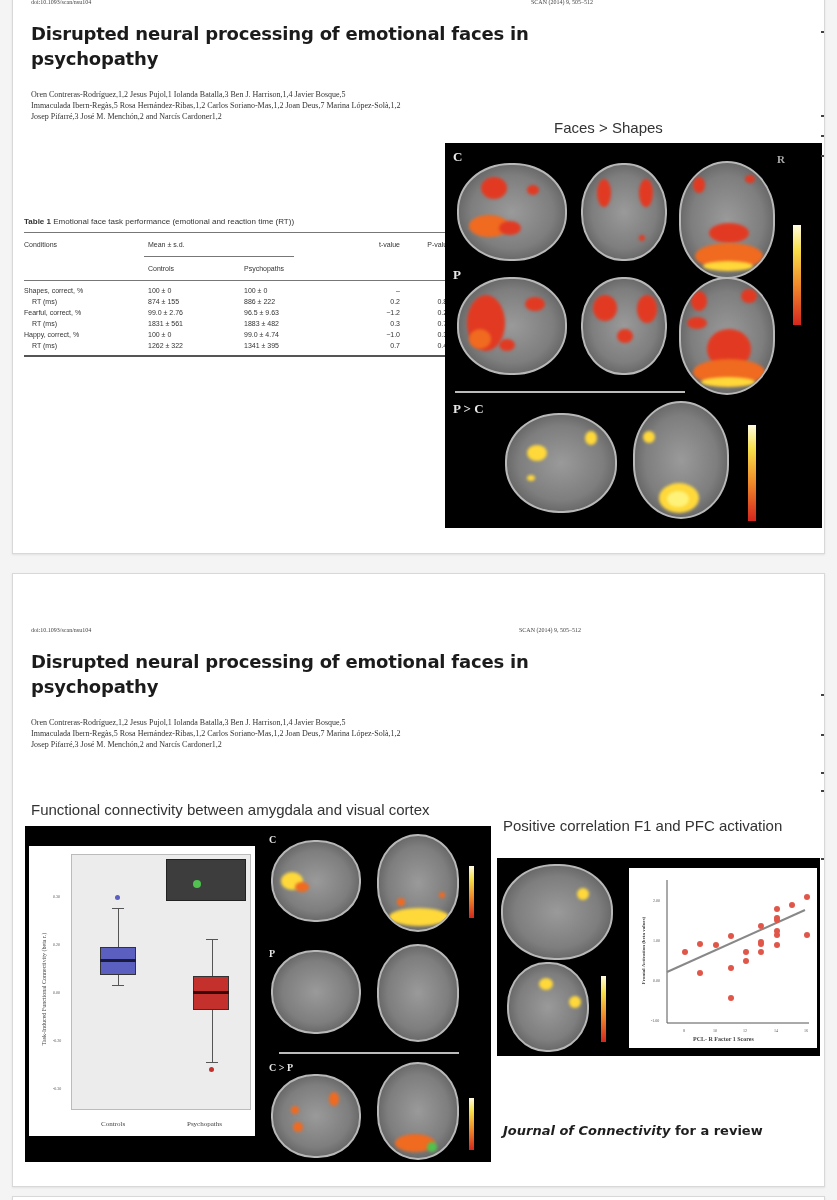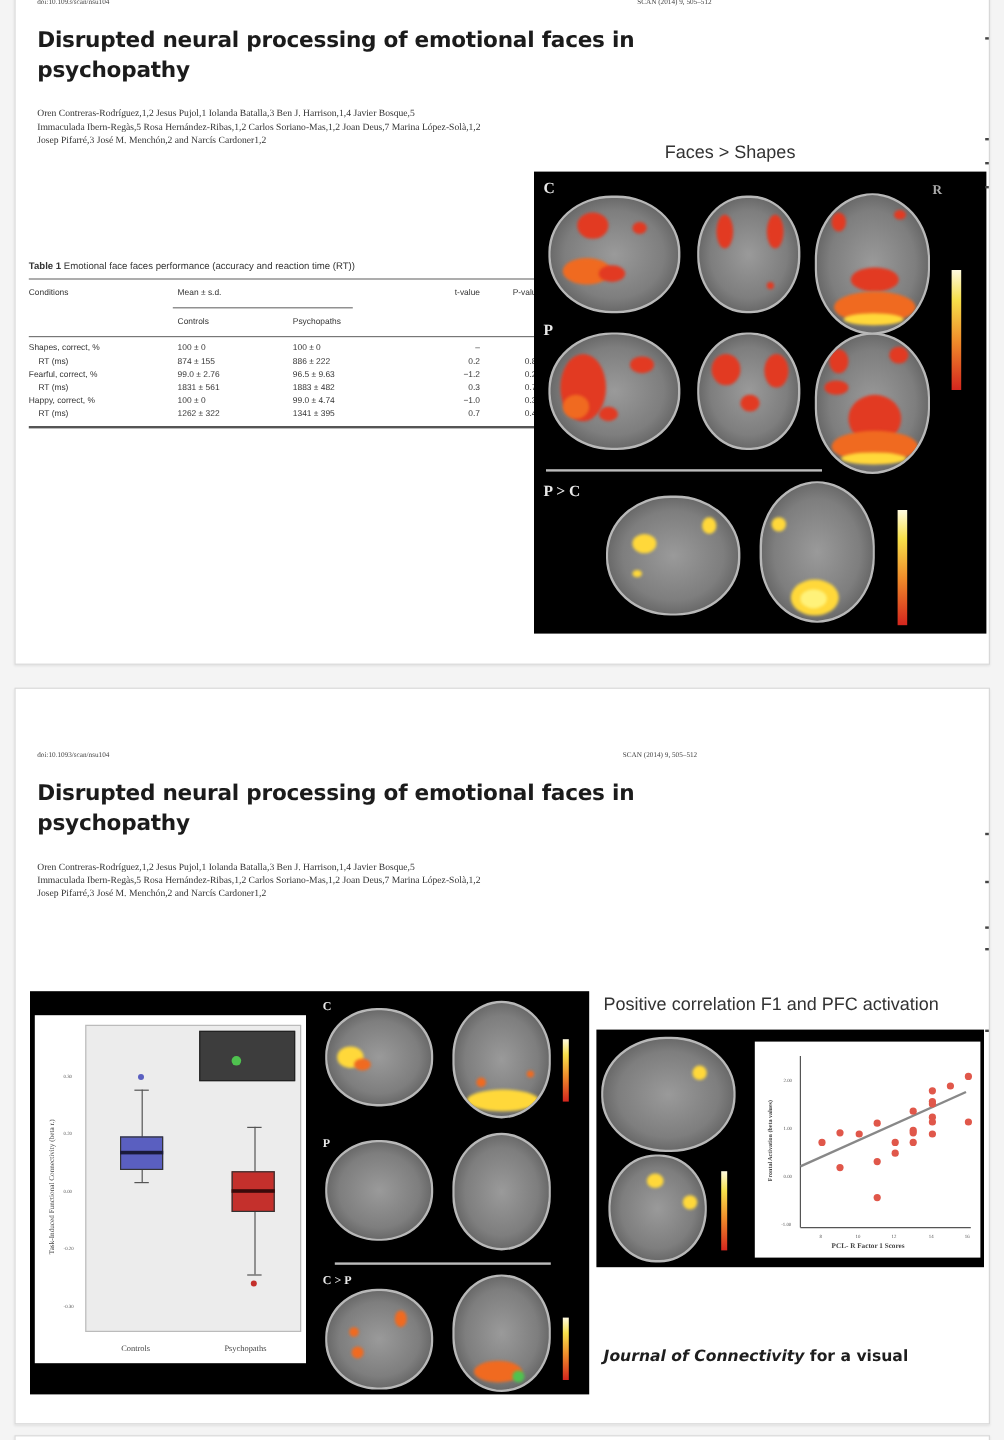--- a/index.html
+++ b/index.html
@@ -63,21 +63,21 @@
   <div class="authors" style="left:18px; top:94px;">
     <div>Oren Contreras-Rodríguez,1,2 Jesus Pujol,1 Iolanda Batalla,3 Ben J. Harrison,1,4 Javier Bosque,5</div>
     <div>Immaculada Ibern-Regàs,5 Rosa Hernández-Ribas,1,2 Carlos Soriano-Mas,1,2 Joan Deus,7 Marina López-Solà,1,2</div>
     <div>Josep Pifarré,3 José M. Menchón,2 and Narcís Cardoner1,2</div>
   </div>
   <div class="caption" style="left:541px; top:124px;">Faces &gt; Shapes</div>
 
   <div class="tbl">
     <div class="tbl-title">
       <b>Table 1</b>
-      <span>Emotional face faces performance (accuracy and reaction time (RT))</span>
+      <span>Emotional face task performance (emotional and reaction time (RT))</span>
     </div>
     <div class="rule thin"></div>
     <div class="tbl-grid" style="margin-top:6px;">
       <div class="c1">Conditions</div>
       <div class="c2">Mean ± s.d.</div>
       <div class="c3"></div>
       <div class="c4">t-value</div>
       <div class="c5">P-value</div>
     </div>
     <div style="margin-left:120px; width:150px; border-top:1px solid #777; margin-top:6px;"></div>
@@ -196,21 +196,22 @@
 
 <div class="slide" id="slide2">
   <div class="doi" style="left:18px; top:53px;">doi:10.1093/scan/nsu104</div>
   <div class="journal-ref" style="left:506px; top:53px;">SCAN (2014) 9, 505–512</div>
   <div class="paper-title" style="left:18px; top:75px;">Disrupted neural processing of emotional faces in psychopathy</div>
   <div class="authors" style="left:18px; top:143px;">
     <div>Oren Contreras-Rodríguez,1,2 Jesus Pujol,1 Iolanda Batalla,3 Ben J. Harrison,1,4 Javier Bosque,5</div>
     <div>Immaculada Ibern-Regàs,5 Rosa Hernández-Ribas,1,2 Carlos Soriano-Mas,1,2 Joan Deus,7 Marina López-Solà,1,2</div>
     <div>Josep Pifarré,3 José M. Menchón,2 and Narcís Cardoner1,2</div>
   </div>
-  <div class="caption" style="left:490px; top:255px;text-align:center;">Positive correlation F1 and PFC activation</div>
+  <div class="caption" style="left:18px; top:227px;">Functional connectivity between amygdala and visual cortex</div>
+  <div class="caption" style="left:490px; top:243px;text-align:center;">Positive correlation F1 and PFC activation</div>
 
   <div class="black-panel" style="left:12px; top:252px; width:466px; height:336px;">
 
     <div class="bp-frame" style="left:4px; top:20px; width:226px; height:290px;">
       <div class="axis-lab" style="left:-70px; top:140px; transform:rotate(-90deg); width:170px; text-align:center; font-size:6px;">Task-Induced Functional Connectivity (beta r.)</div>
       <div class="bp-plot" style="left:42px; top:8px; width:180px; height:256px;">
         <div style="position:absolute; right:4px; top:4px; width:80px; height:42px; background:#3d3d3d; border:1px solid #222;">
           <div style="position:absolute; left:26px; top:20px; width:8px; height:8px; border-radius:50%; background:#4fc24f;"></div>
         </div>
 
@@ -313,21 +314,21 @@
       <div class="tick-lab" style="left:84px; top:160px;">10</div>
       <div class="tick-lab" style="left:114px; top:160px;">12</div>
       <div class="tick-lab" style="left:145px; top:160px;">14</div>
       <div class="tick-lab" style="left:175px; top:160px;">16</div>
       <div class="axis-lab" style="left:64px; top:168px; font-weight:bold; font-size:6px;">PCL- R Factor 1 Scores</div>
       <div class="axis-lab" style="left:-36px; top:80px; transform:rotate(-90deg); width:100px; text-align:center; font-size:5px; font-weight:bold;">Frontal Activation (beta values)</div>
     </div>
   </div>
 
   <div class="ref-text" style="left:490px; top:546px;">
-    <div><i>Journal of Connectivity</i><span> for a visual</span></div>
+    <div><i>Journal of Connectivity</i><span> for a review</span></div>
   </div>
 
   <div class="mark" style="top:120px;"></div>
   <div class="mark" style="top:160px;"></div>
   <div class="mark" style="top:198px;"></div>
   <div class="mark" style="top:216px;"></div>
   <div class="mark" style="top:284px;"></div>
 </div>
 
 <div class="slide" id="slide3"></div>

